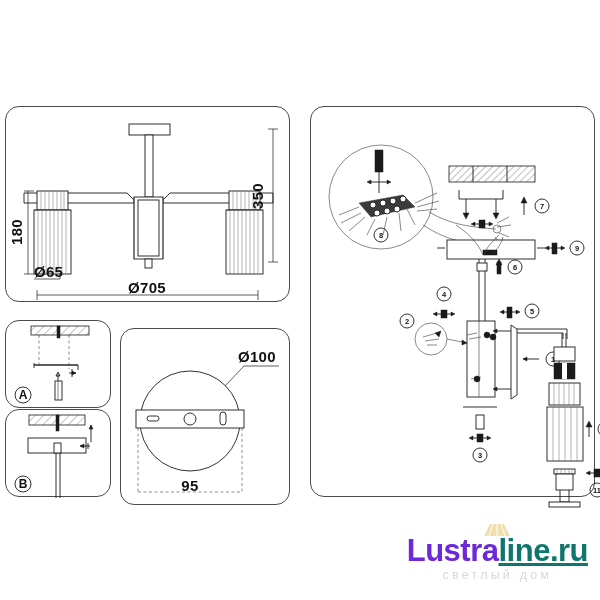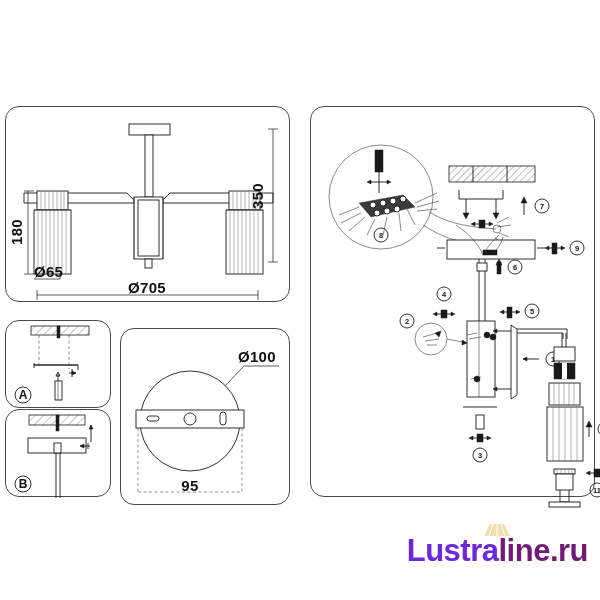--- a/index.html
+++ b/index.html
@@ -21,21 +21,21 @@
   .fillk{fill:#1a1a1a;stroke:#1a1a1a;stroke-width:0.5;}
   .dimtext{font-family:"Liberation Sans", sans-serif;font-size:15px;font-weight:700;
            letter-spacing:0.3px;fill:#111;}
   .calltext{font-family:"Liberation Sans", sans-serif;font-size:7.5px;font-weight:600;fill:#111;}
   .panelletter{font-family:"Liberation Sans", sans-serif;font-size:12px;font-weight:600;fill:#111;}
   
   #footer{position:absolute;left:0;top:525px;width:600px;height:75px;}
   #logo-wrap{position:absolute;right:12px;top:10px;text-align:center;}
   #logo-main{font-size:31px;font-weight:700;letter-spacing:-0.5px;line-height:1;}
   .lg-a{color:#6d28d9;}
-  .lg-b{color:#701a75;}
+  .lg-b{color:#0f766e;text-decoration:underline;}
   #logo-sub{font-size:12.5px;letter-spacing:3.2px;color:#d8d8d8;margin-top:2px;
             font-weight:400;}
   #logo-icon{position:absolute;left:50%;top:-13px;transform:translateX(-50%);}
 </style>
 </head>
 <body>
 
 <div class="panel" id="panel-main">
   <svg width="285" height="196" viewBox="0 0 285 196">
 
@@ -451,14 +451,15 @@
   <div id="logo-wrap">
     <svg id="logo-icon" width="34" height="16" viewBox="0 0 34 16">
       <path d="M 10 2 L 24 2 L 30 14 L 4 14 Z" fill="#f2dfae"></path>
       <g stroke="#ffffff" stroke-width="1">
         <line x1="13" y1="2" x2="9" y2="14"></line>
         <line x1="17" y1="2" x2="17" y2="14"></line>
         <line x1="21" y1="2" x2="25" y2="14"></line>
       </g>
     </svg>
     <div id="logo-main"><span class="lg-a">Lustra</span><span class="lg-b">line.ru</span></div>
+    <div id="logo-sub">светлый дом</div>
   </div>
 </div>
 
 </body></html>

